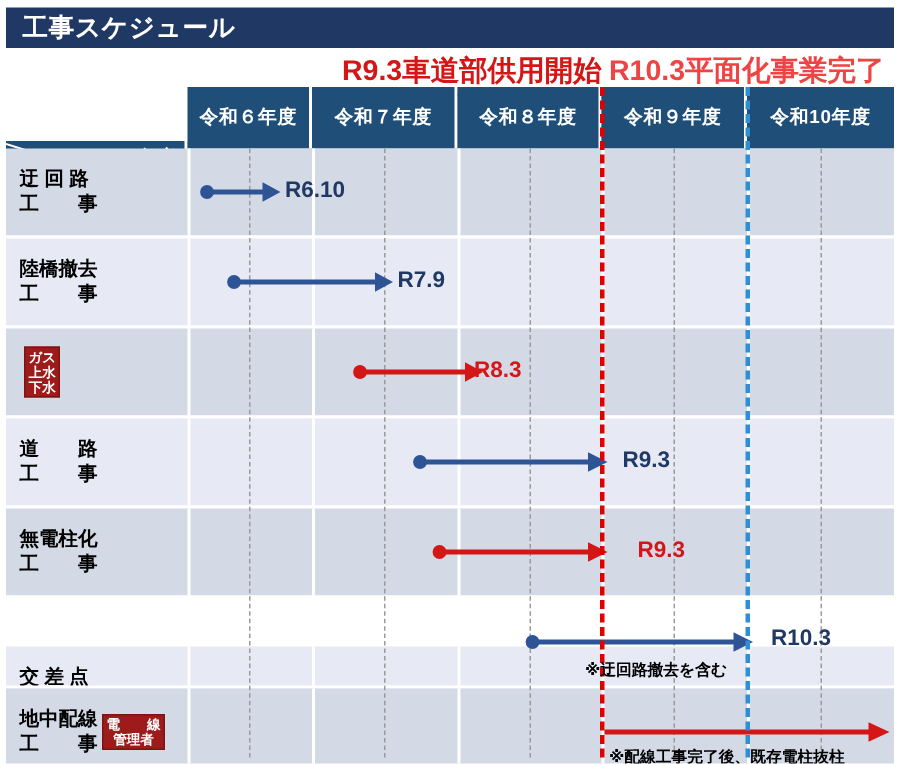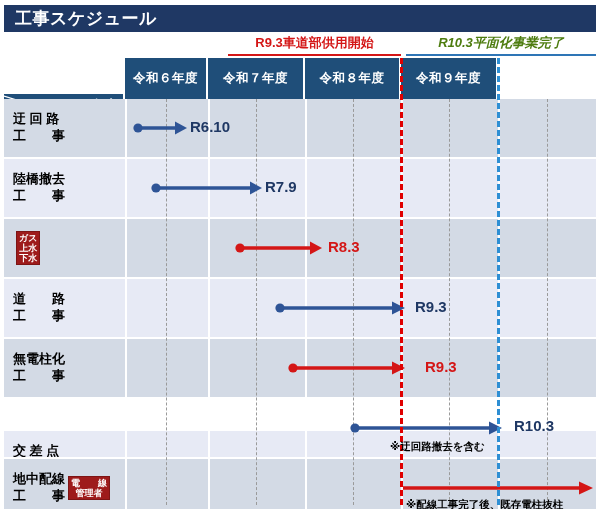--- a/index.html
+++ b/index.html
@@ -34,40 +34,39 @@
     color: #ffffff;
     font-size: 17px;
     font-weight: bold;
     letter-spacing: 0.5px;
     padding-left: 11px;
   }
 
   
   .milestone {
     position: absolute;
-    font-size: 13px;
+    font-size: 19px;
     font-weight: bold;
     white-space: nowrap;
     padding-bottom: 2px;
-    text-align: center;
+    text-align: left;
   }
   .milestone-red {
     color: #d41616;
     border-bottom: 2.5px solid #d41616;
     left: 228px;
     top: 34px;
     width: 173px;
   }
   .milestone-blue {
-    color: #4d7c0f;
+    color: #ef4444;
     border-bottom: 2.5px solid #2e75b6;
     left: 406px;
     top: 34px;
     width: 190px;
-    font-style: italic;
   }
 
   
   .grid {
     position: absolute;
     left: 4px;
     top: 58px;
     width: 592px;
     height: 447px;
   }
@@ -258,20 +257,21 @@
         <svg class="corner-diag" viewBox="0 0 121 41" preserveAspectRatio="none">
           <line x1="0" y1="2" x2="121" y2="39" stroke="#ffffff" stroke-width="1.3"></line>
         </svg>
         <span class="corner-label-top">年度</span>
         <span class="corner-label-bot">内容</span>
       </div>
       <div class="head-cell" style="left:121px;width:83px;">令和６年度</div>
       <div class="head-cell" style="left:204px;width:97px;">令和７年度</div>
       <div class="head-cell" style="left:301px;width:96px;font-family:Liberation Mono, monospace;">令和８年度</div>
       <div class="head-cell" style="left:397px;width:97px;">令和９年度</div>
+      <div class="head-cell" style="left:494px;width:98px;border-right:none;">令和10年度</div>
     </div>
 
     <div class="body-rows">
 
       <div class="row row-dark" style="top:0px;">
         <div class="row-label">
           <div class="label-lines">
             <span class="label-line">迂 回 路</span>
             <span class="label-line">工　　事</span>
           </div>
@@ -405,21 +405,21 @@
       </div>
       <div class="bar-label lbl-navy" style="left:261px;top:79px;">R7.9</div>
 
       <div class="arrow" style="left:231px;top:141px;width:94px;">
         <svg width="94" height="16" viewBox="0 0 94 16">
           <circle cx="5" cy="8" r="4.6" fill="#d41616"></circle>
           <line x1="5" y1="8" x2="77" y2="8" stroke="#d41616" stroke-width="3.4"></line>
           <polygon points="75,1.5 87,8 75,14.5" fill="#d41616"></polygon>
         </svg>
       </div>
-      <div class="bar-label lbl-red" style="left:324px;top:139px;">R8.3</div>
+      <div class="bar-label lbl-red" style="left:312px;top:139px;">R8.3</div>
 
       <div class="arrow" style="left:271px;top:201px;width:136px;">
         <svg width="136" height="16" viewBox="0 0 136 16">
           <circle cx="5" cy="8" r="4.6" fill="#2e5496"></circle>
           <line x1="5" y1="8" x2="119" y2="8" stroke="#2e5496" stroke-width="3.4"></line>
           <polygon points="117,1.5 130,8 117,14.5" fill="#2e5496"></polygon>
         </svg>
       </div>
       <div class="bar-label lbl-navy" style="left:411px;top:199px;">R9.3</div>
 

